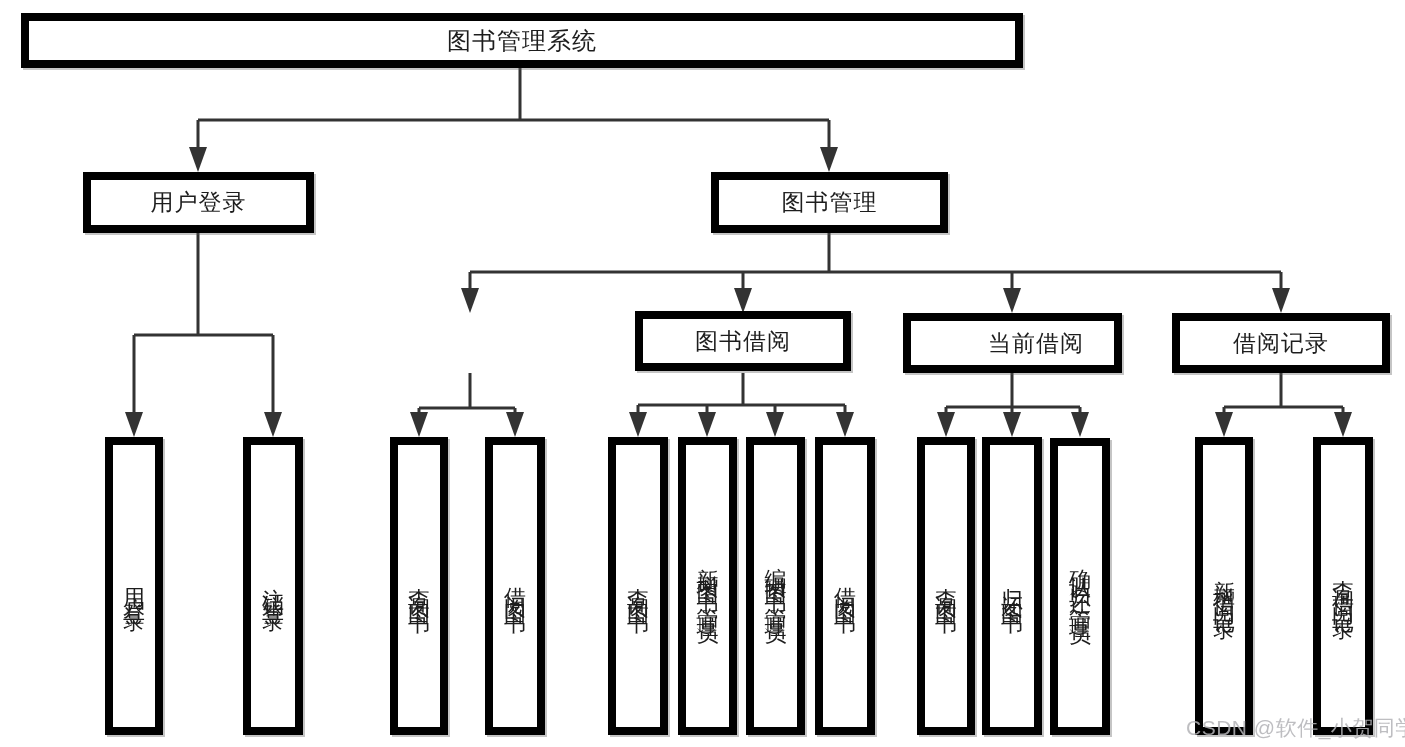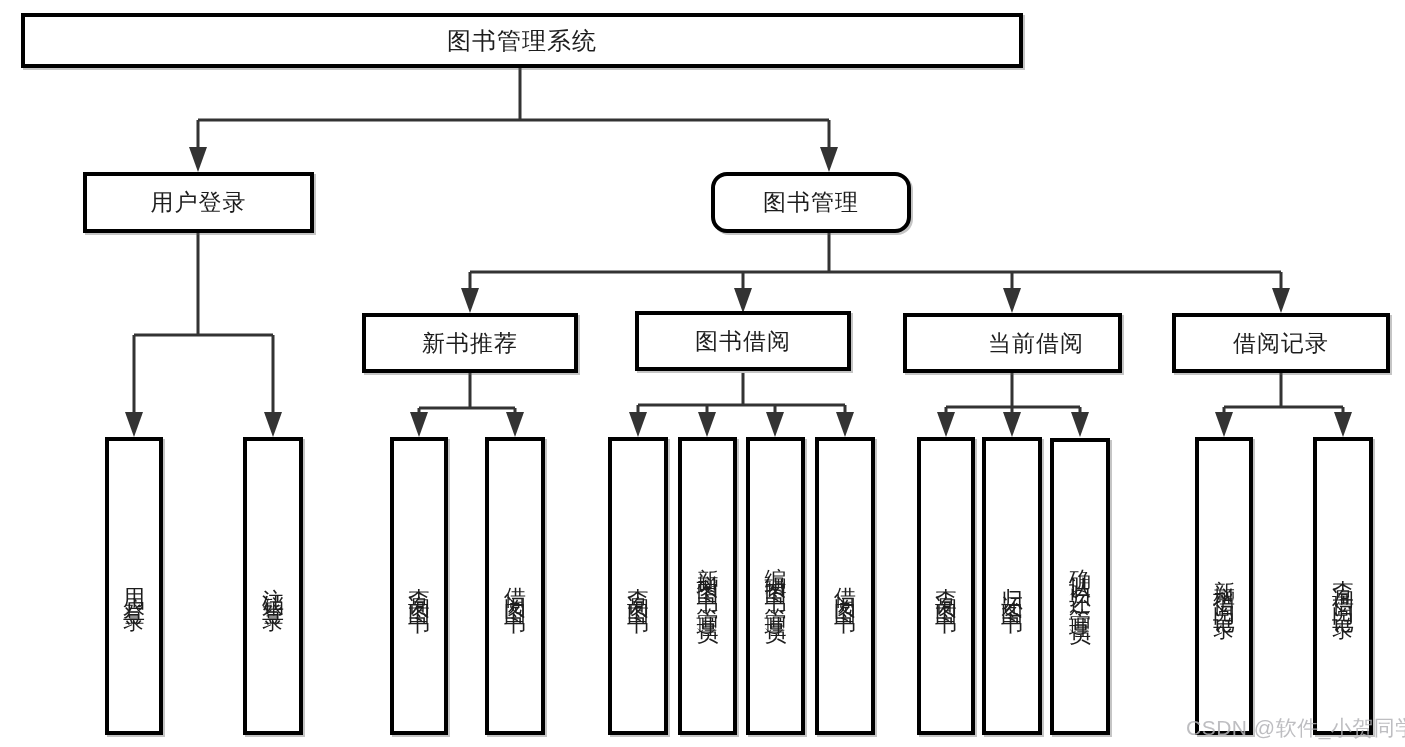--- a/index.html
+++ b/index.html
@@ -1,21 +1,21 @@
 <!DOCTYPE html>
 <html><head>
 <meta charset="utf-8">
 <style>
   html,body{margin:0;padding:0;background:#ffffff;}
   body{font-family:"Liberation Sans","DejaVu Sans",sans-serif;}
   #stage{position:relative;width:1405px;height:747px;background:#ffffff;overflow:hidden;}
   svg.connectors{position:absolute;left:0;top:0;pointer-events:none;}
   .node{
     position:absolute;box-sizing:border-box;background:#ffffff;
-    border:4px solid #000000;box-shadow:2px 2px 0 rgba(90,90,90,0.35);
+    border:8px solid #000000;box-shadow:2px 2px 0 rgba(90,90,90,0.35);
     display:flex;align-items:center;justify-content:center;
     color:#1d1d1d;
   }
   .hbox{font-size:23px;letter-spacing:1px;white-space:nowrap;}
   .hbox.root{font-size:24px;}
   .vbox span{
     writing-mode:vertical-rl;
     font-size:22px;letter-spacing:8px;line-height:1.1;
     white-space:nowrap;
   }
@@ -66,23 +66,22 @@
       <path d="M1003,412 L1021,412 L1012,437 Z"></path>
       <path d="M1071,412 L1089,412 L1080,437 Z"></path>
       <path d="M1215,412 L1233,412 L1224,437 Z"></path>
       <path d="M1334,412 L1352,412 L1343,437 Z"></path>
     </g>
   </svg>
 
   <div class="node hbox root" style="left:21px;top:13px;width:1002px;height:55px;">图书管理系统</div>
 
   <div class="node hbox" style="left:83px;top:172px;width:231px;height:61px;">用户登录</div>
-  <div class="node hbox" style="left:711px;top:172px;width:200px;height:61px;border-radius:16px;">图书管理</div>
+  <div class="node hbox" style="left:711px;top:172px;width:237px;height:61px;">图书管理</div>
 
-  <div class="node hbox" style="left:362px;top:313px;width:216px;height:60px;">新书推荐</div>
   <div class="node hbox" style="left:635px;top:311px;width:216px;height:60px;">图书借阅</div>
   <div class="node hbox" style="left:903px;top:313px;width:219px;height:60px;padding-left:47px;">当前借阅</div>
   <div class="node hbox" style="left:1172px;top:313px;width:218px;height:60px;">借阅记录</div>
 
   <div class="node vbox" style="left:105px;top:437px;width:58px;height:298px;">
     <span>用户登录</span>
   </div>
   <div class="node vbox" style="left:243px;top:437px;width:60px;height:298px;">
     <span>注销登录</span>
   </div>

